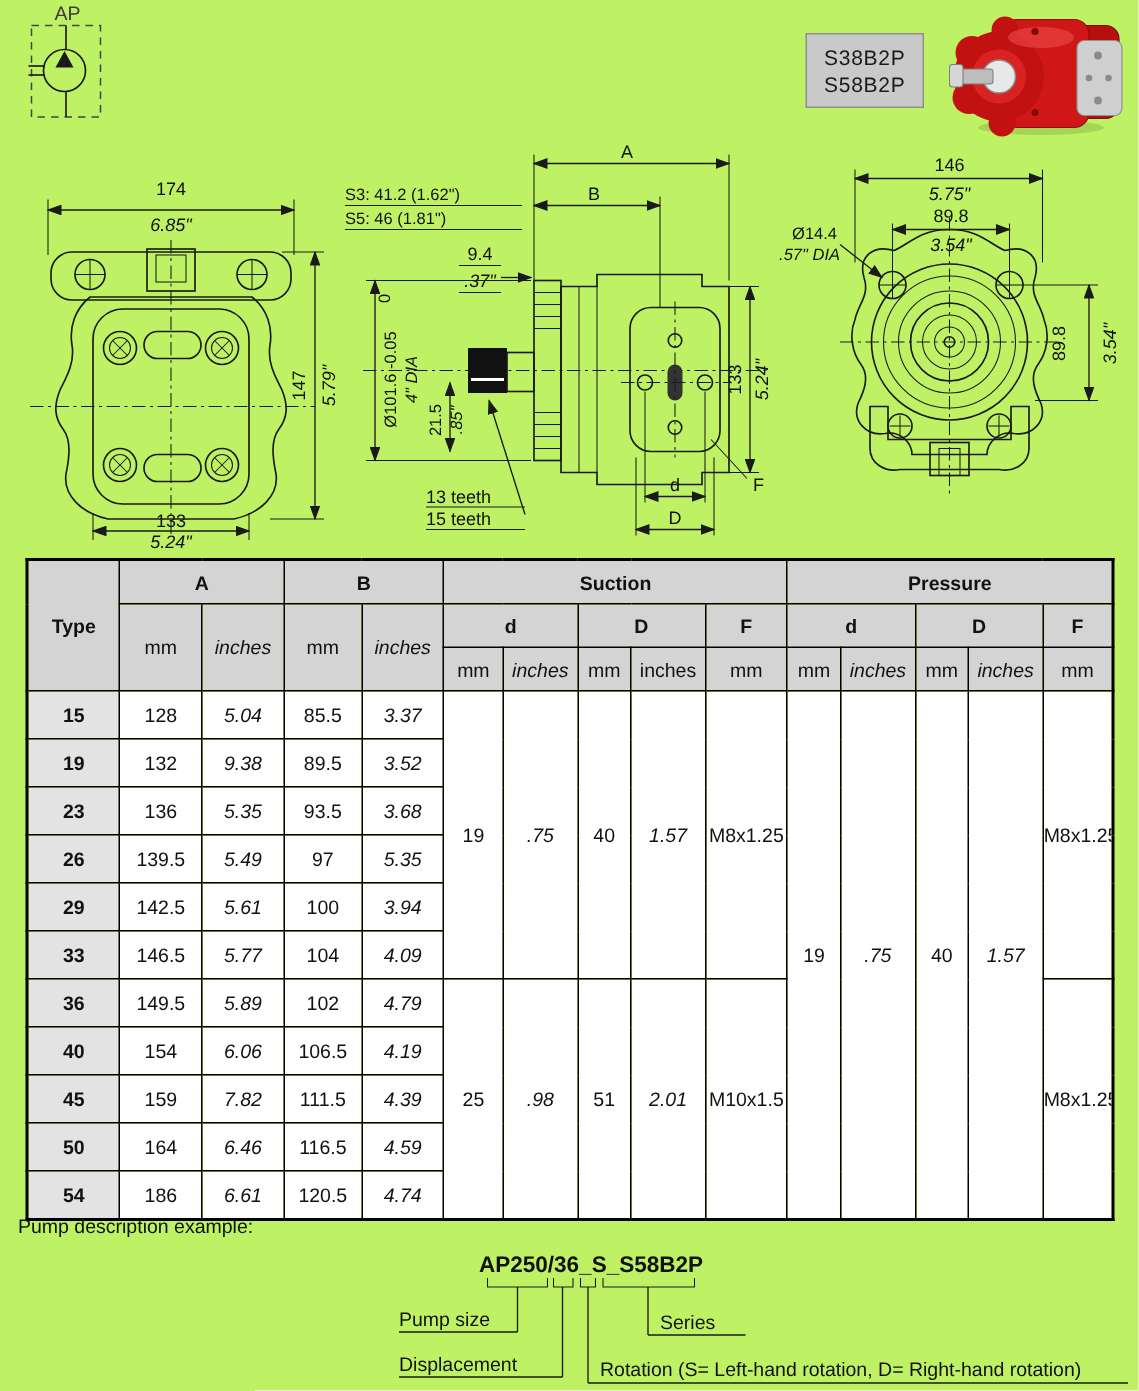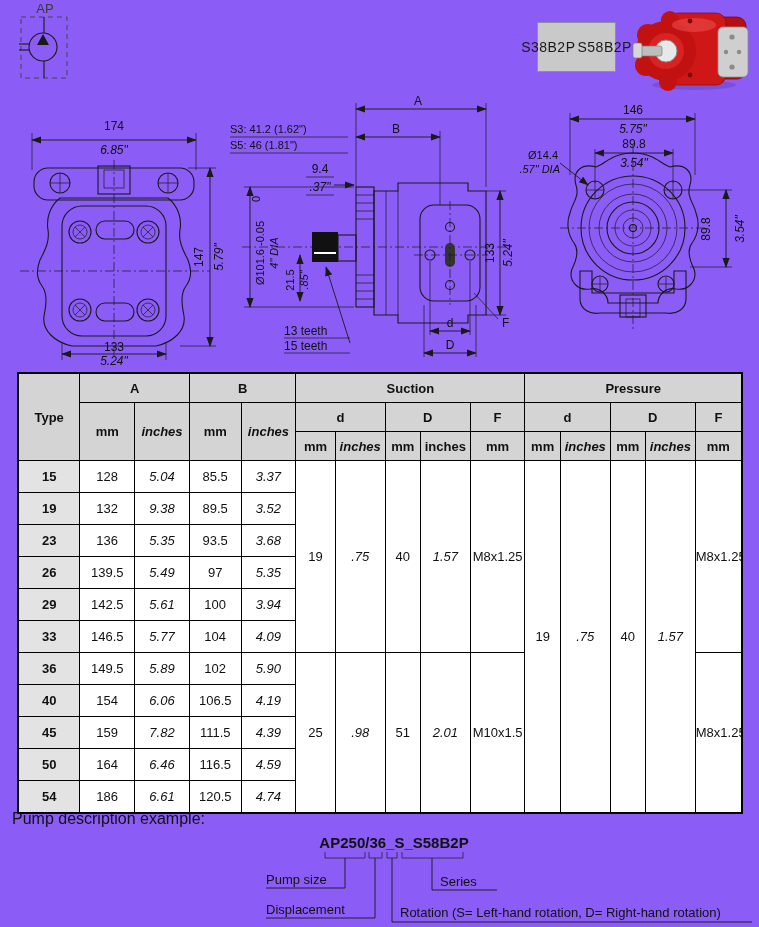--- a/index.html
+++ b/index.html
@@ -1,45 +1,45 @@
 <!DOCTYPE html>
 <html><head>
 <meta charset="utf-8">
 <style>
   html,body{margin:0;padding:0;background:#fff;}
-  .page{position:relative;width:759px;height:927px;background:#8b5cf6;overflow:hidden;
+  .page{position:relative;width:759px;height:927px;background:#bef264;overflow:hidden;
         font-family:"Liberation Sans",sans-serif;color:#111;}
   .abs{position:absolute;}
   
   .model-box{left:537px;top:22px;width:77px;height:48px;background:#c9c9c9;border:1px solid #8f8f8f;
-             display:flex;align-items:center;justify-content:center;gap:2px;}
+             display:flex;flex-direction:column;align-items:center;justify-content:center;gap:2px;}
   .model-box span{font-size:14px;color:#1a1a1a;letter-spacing:0.5px;}
   
   svg text{font-family:"Liberation Sans",sans-serif;fill:#111;}
   .dimtext{font-size:12px;}
   .smalltext{font-size:11px;}
   .itx{font-style:italic;}
   .obj{fill:none;stroke:#1a1a1a;stroke-width:1.1;}
   .objthin{fill:none;stroke:#1a1a1a;stroke-width:0.7;}
   .dim{fill:none;stroke:#1a1a1a;stroke-width:0.9;}
   .ext{fill:none;stroke:#1a1a1a;stroke-width:0.7;}
   .cl{fill:none;stroke:#1a1a1a;stroke-width:0.7;stroke-dasharray:9 3 2 3;}
   .arrfill{fill:#1a1a1a;}
   
   table.dims{border-collapse:collapse;table-layout:fixed;width:726px;}
   table.dims th, table.dims td{border:1px solid #000;text-align:center;vertical-align:middle;
       font-size:13px;color:#111;padding:0;overflow:hidden;}
   table.dims{border:2px solid #000;}
   table.dims thead th{background:#d4d4d4;font-weight:bold;height:28px;}
-  table.dims thead th.plain{font-weight:bold;}
+  table.dims thead th.plain{font-weight:normal;}
   table.dims tbody td{height:31px;background:#fff;}
   table.dims td.type-cell{background:#e3e3e3;font-weight:bold;margin-left:39px;}
   .it{font-style:italic;}
   
-  .example-title{left:12px;top:810px;font-size:16px;}
+  .example-title{left:12px;top:810px;font-size:13px;}
   .code-text{font-size:15px;font-weight:bold;}
 </style>
 </head>
 <body>
 
 <div class="page">
 
   <svg class="abs" style="left:14px;top:2px;" width="62" height="82" viewBox="0 0 62 82">
     <text x="31" y="11" text-anchor="middle" style="font-size:13px;fill:#3a3a3a;">AP</text>
     <rect x="7" y="15" width="46" height="61" fill="none" stroke="#444" stroke-width="1" stroke-dasharray="5 4"></rect>
@@ -407,21 +407,21 @@
           <td>146.5</td>
           <td class="it">5.77</td>
           <td>104</td>
           <td class="it">4.09</td>
         </tr>
         <tr>
           <td class="type-cell">36</td>
           <td>149.5</td>
           <td class="it">5.89</td>
           <td>102</td>
-          <td class="it">5.90</td>
+          <td class="it">4.79</td>
           <td rowspan="5">25</td>
           <td class="it" rowspan="5">.98</td>
           <td rowspan="5">51</td>
           <td class="it" rowspan="5">2.01</td>
           <td rowspan="5">M10x1.5</td>
           <td rowspan="5">M8x1.25</td>
         </tr>
         <tr>
           <td class="type-cell">40</td>
           <td>154</td>

